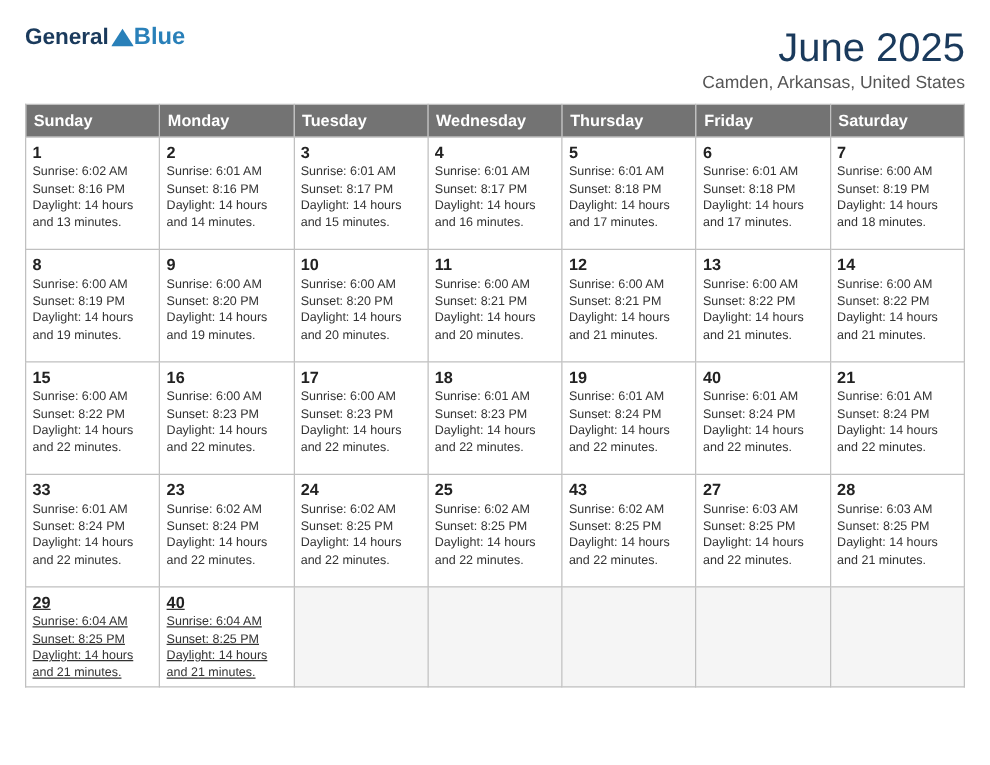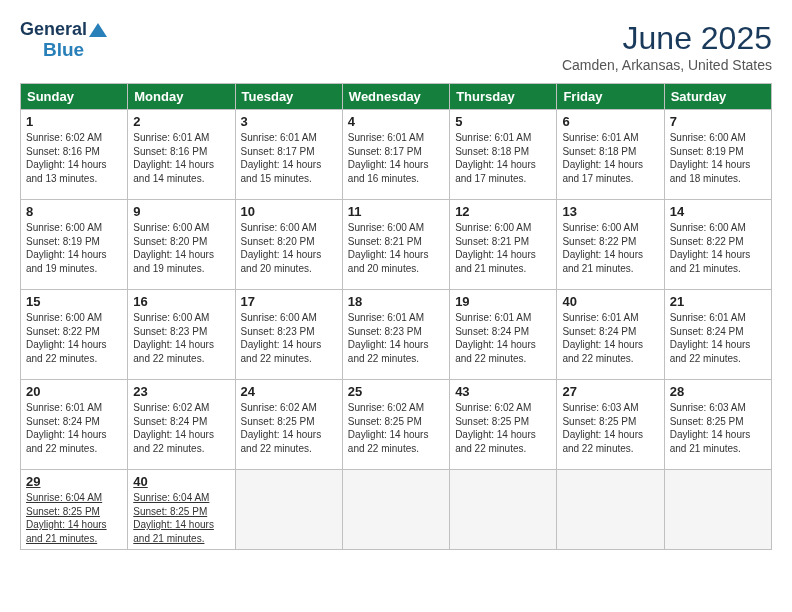--- a/index.html
+++ b/index.html
@@ -11,22 +11,22 @@
       padding: 20px;
     }
     .header {
       display: flex;
       justify-content: space-between;
       align-items: flex-start;
       margin-bottom: 10px;
     }
     .logo {
       display: flex;
-      flex-direction: column;
-      align-items: center;
+      flex-direction: row;
+      align-items: flex-start;
     }
     .logo-text {
       font-size: 18px;
       font-weight: bold;
       color: #1a3a5c;
       line-height: 1.1;
     }
     .logo-blue {
       color: #2980b9;
     }
@@ -40,21 +40,21 @@
     }
     .location-title {
       font-size: 14px;
       color: #555;
     }
     .calendar {
       width: 100%;
       border-collapse: collapse;
     }
     .calendar th {
-      background: #15803d;
+      background: #737373;
       color: #fff;
       text-align: left;
       padding: 5px 6px;
       font-size: 13px;
       font-weight: bold;
       border: 1px solid #c0c0c0;
     }
     .calendar td {
       vertical-align: top;
       border: 1px solid #c0c0c0;
@@ -266,21 +266,21 @@
         <td>
           <span class="day-num">21</span>
           <div class="day-info" style="white-space: pre-line;">Sunrise: 6:01 AM
 Sunset: 8:24 PM
 Daylight: 14 hours
 and 22 minutes.</div>
         </td>
       </tr>
       <tr>
         <td>
-          <span class="day-num">20</span>
+          <span class="day-num">33</span>
           <div class="day-info" style="white-space: pre-line;">Sunrise: 6:01 AM
 Sunset: 8:24 PM
 Daylight: 14 hours
 and 22 minutes.</div>
         </td>
         <td>
           <span class="day-num">23</span>
           <div class="day-info" style="white-space: pre-line;">Sunrise: 6:02 AM
 Sunset: 8:24 PM
 Daylight: 14 hours

